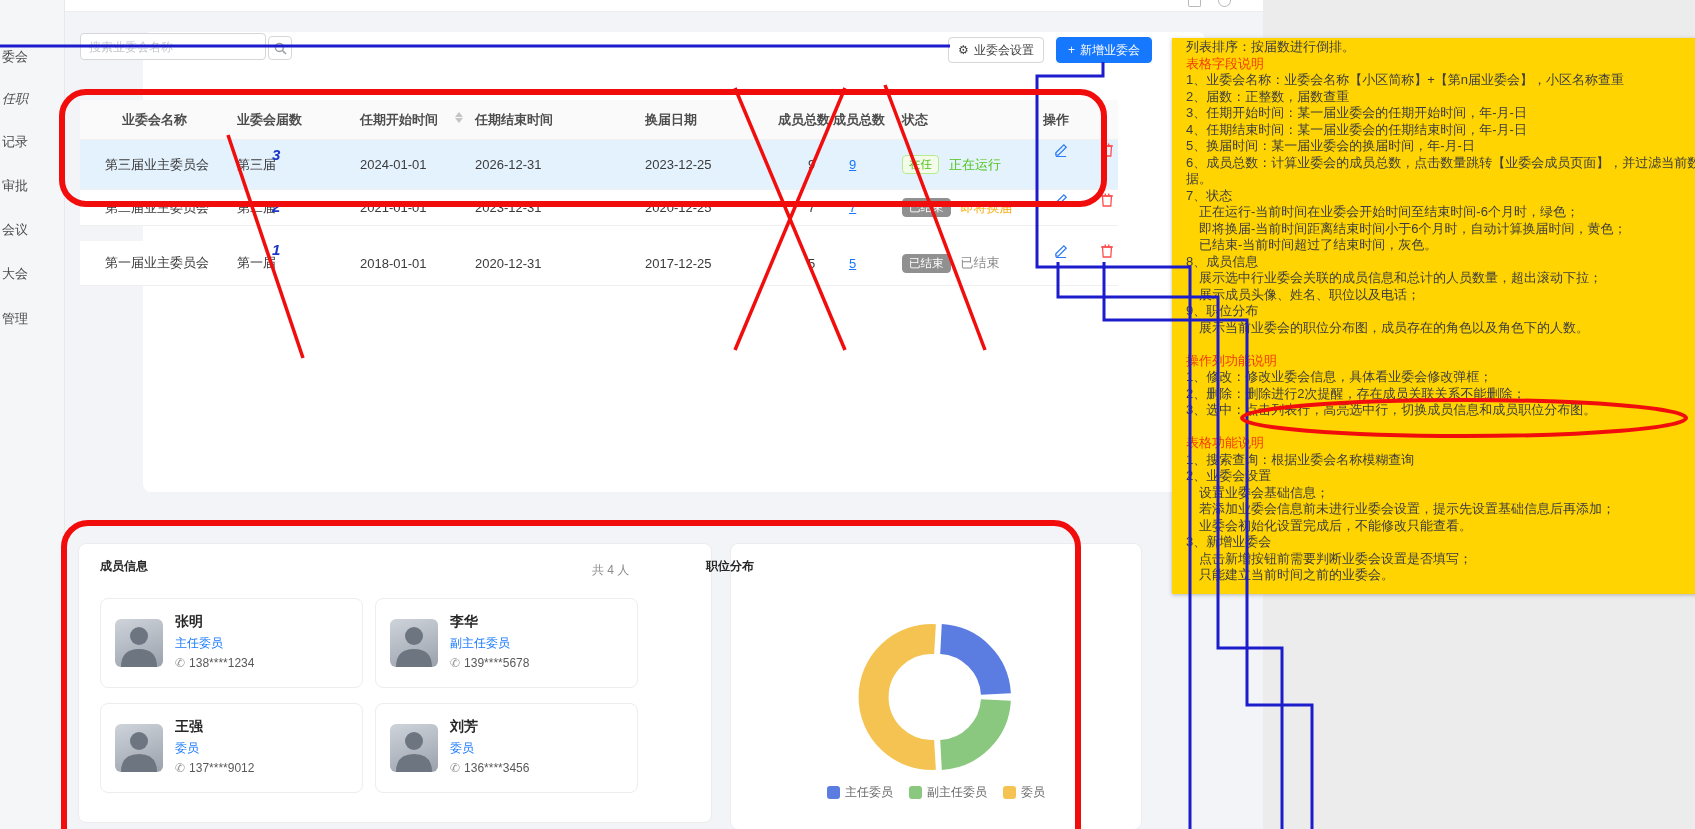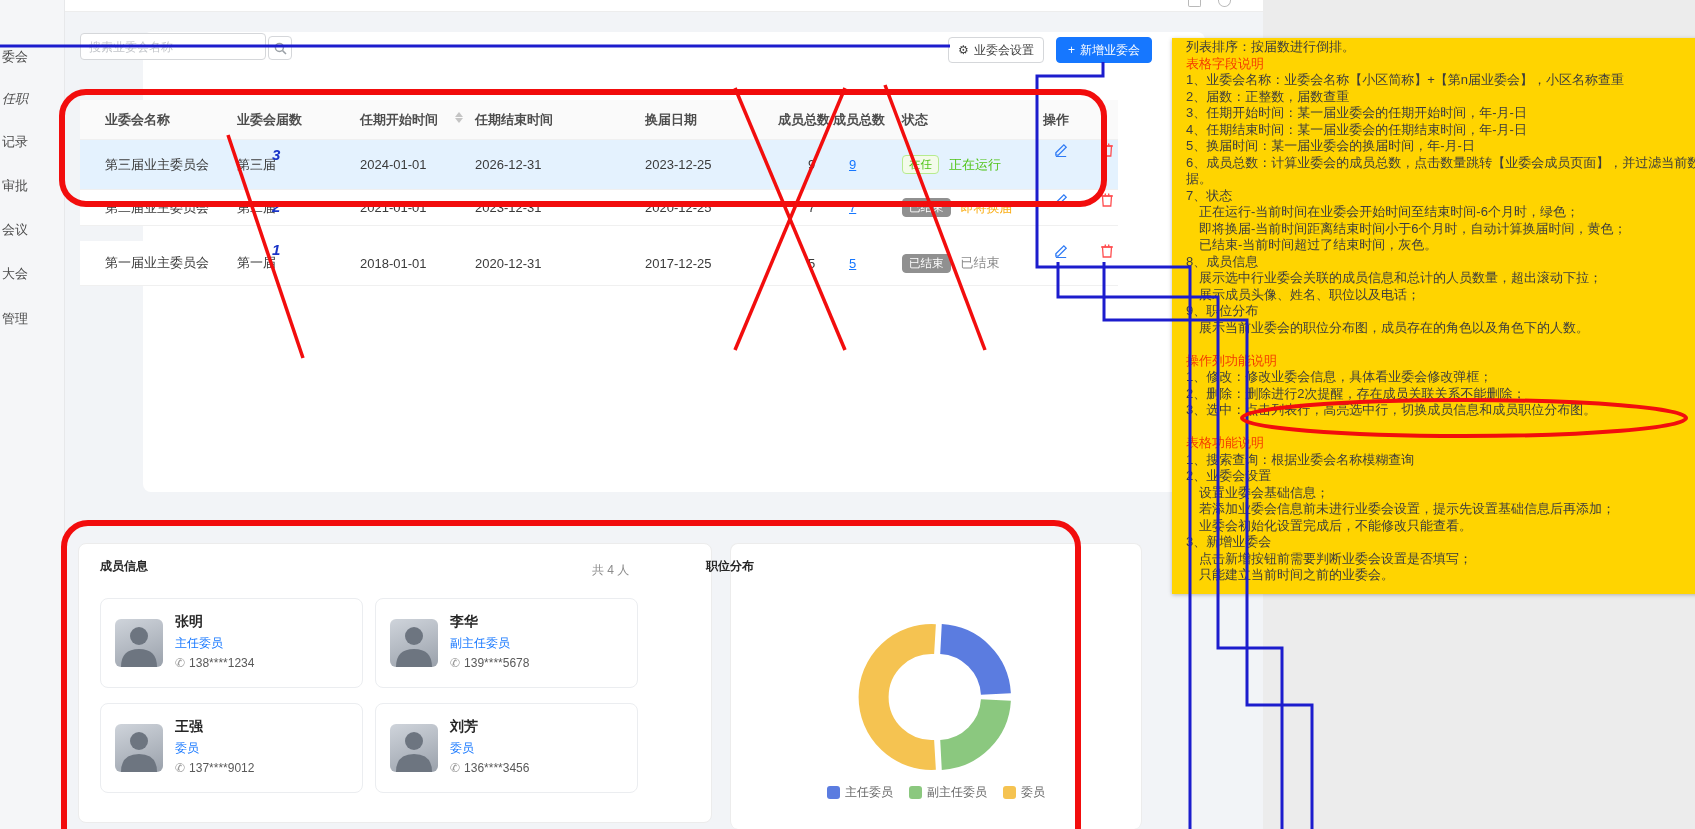--- a/index.html
+++ b/index.html
@@ -108,21 +108,21 @@
   <div class="btn primary">
     <span>+</span>
     <span>新增业委会</span>
   </div>
 
   <div class="thead">
     <span class="sorter">
         <i class="up"></i>
         <i class="dn"></i>
       </span>
-  <span class="th" style="left: 25px; text-align: right;">业委会名称</span>
+  <span class="th" style="left: 42px; text-align: right;">业委会名称</span>
       <span class="th" style="left: 157px;">业委会届数</span>
       <span class="th" style="left: 280px;">任期开始时间</span>
       <span class="th" style="left: 395px;">任期结束时间</span>
       <span class="th" style="left: 565px;">换届日期</span>
       <span class="th" style="left: 698px;">成员总数</span>
       <span class="th" style="left: 753px;">成员总数</span>
       <span class="th" style="left: 822px;">状态</span>
       <span class="th" style="left: 963px;">操作</span>
     </div>
   <div id="rows">

